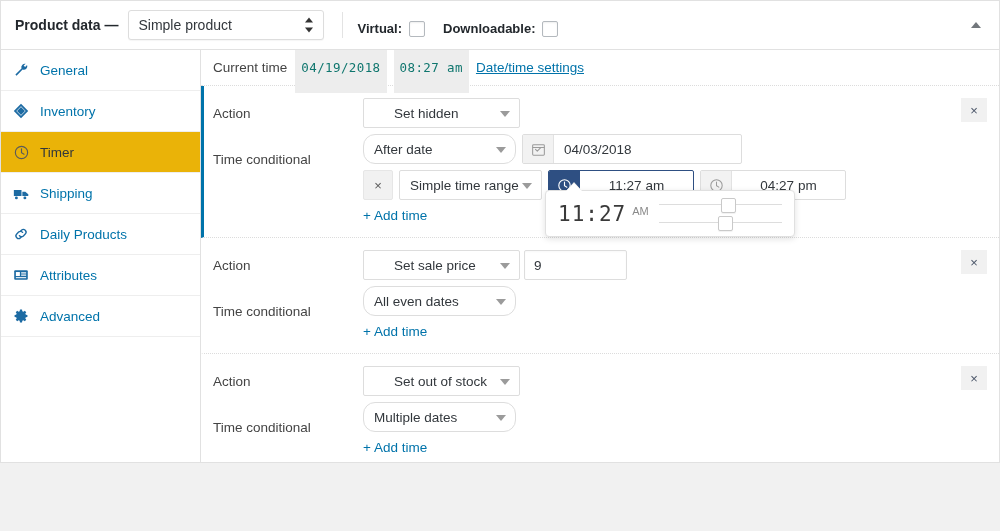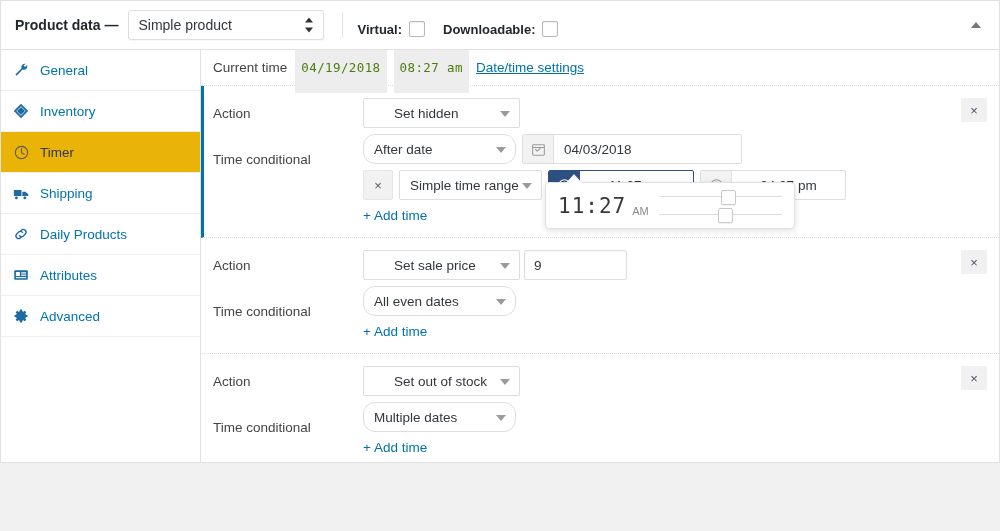--- a/index.html
+++ b/index.html
@@ -75,21 +75,20 @@
   .select-spinner i.dn { bottom: 0; border-top: 5px solid #333; }
 
   .hdr-divider {
     width: 1px;
     height: 26px;
     background: #e3e3e3;
     margin: 0 14px 0 18px;
   }
   .hdr-check-group {
     display: flex;
-    align-items: center;
     margin-right: 18px;
     white-space: nowrap;
     margin-top: 8px;
   }
   .hdr-check-group .lbl {
     font-size: 13px;
     font-weight: bold;
     color: #23282d;
     margin-right: 7px;
   }
@@ -177,21 +176,21 @@
     border-bottom: 1px dotted #dcdcdc;
     box-sizing: border-box;
     font-size: 13.5px;
     color: #444;
   }
   .ct-label { margin-right: 8px; }
   .ct-chip {
     font-family: "DejaVu Sans Mono", monospace;
     font-size: 12.5px;
     background: #ededed;
-    color: #4d7c0f;
+    color: #0f766e;
     padding: 18px 6px;
     margin-right: 7px;
     letter-spacing: .4px;
   }
   .ct-link {
     color: #0073aa;
     text-decoration: underline;
     cursor: pointer;
     font-size: 13.5px;
   }
@@ -354,30 +353,30 @@
   }
 
   .add-action-row {
     padding: 14px 0 0 12px;
   }
 
   
   .timepicker-popup {
     position: absolute;
     left: 344px;
-    top: 132px;
+    top: 140px;
     width: 250px;
     height: 47px;
     background: #fff;
     border: 1px solid #e0e0e0;
     border-radius: 4px;
     box-shadow: 0 2px 6px rgba(0,0,0,.12);
     display: flex;
     align-items: center;
-    padding: 8px 12px;
+    padding: 0 12px;
     box-sizing: border-box;
     z-index: 30;
   }
   .timepicker-popup:before,
   .timepicker-popup:after {
     content: "";
     position: absolute;
     left: 20px;
     width: 0; height: 0;
     border-left: 8px solid transparent;

